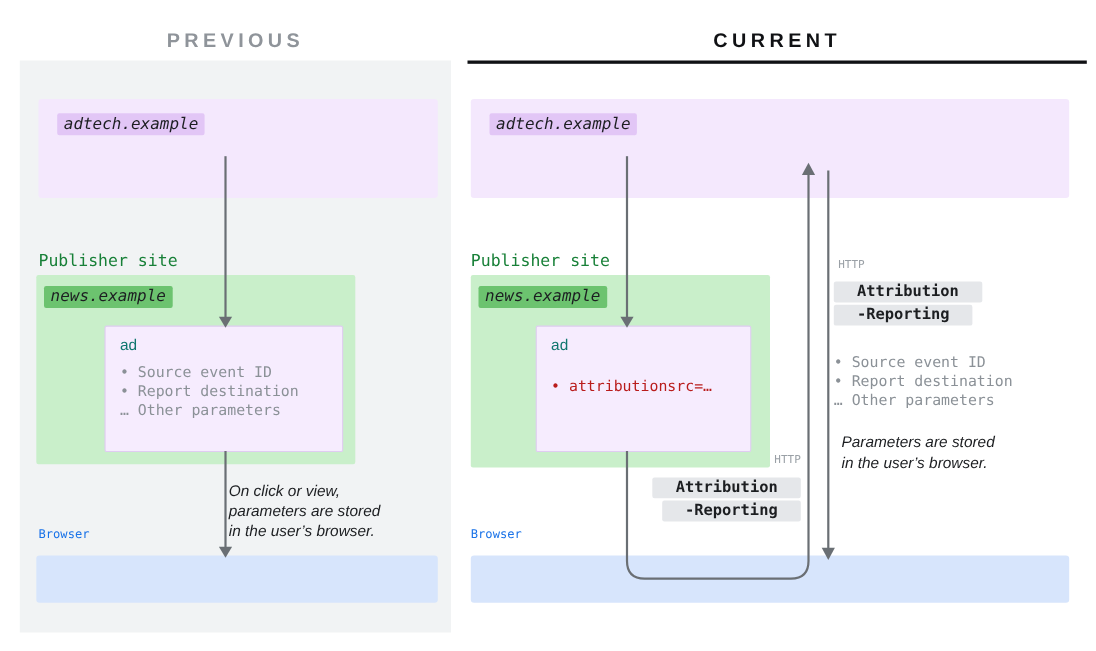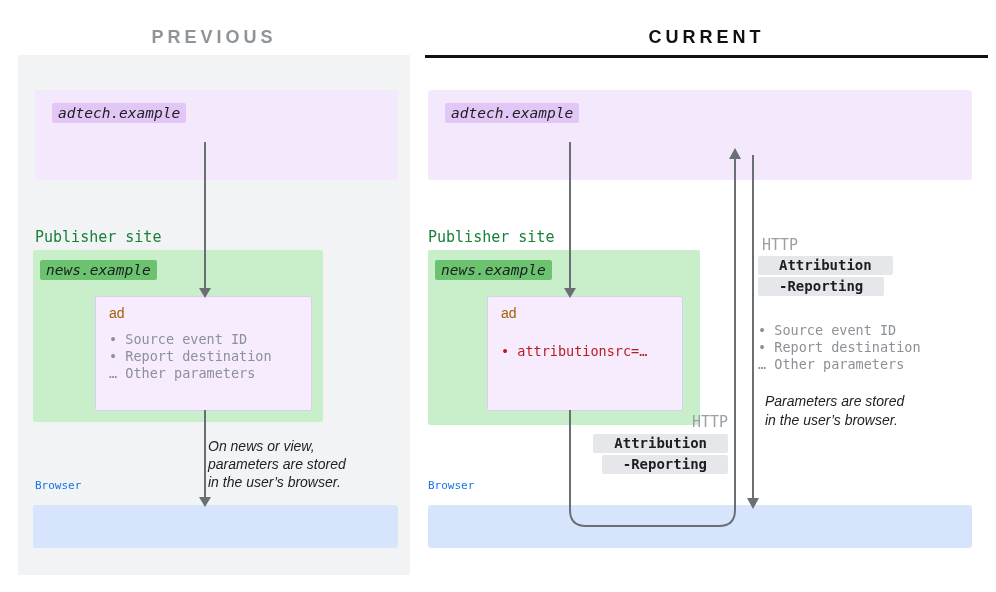--- a/index.html
+++ b/index.html
@@ -19,34 +19,34 @@
   .news-chip{background:var(--news_chip);margin:10px 0 0 7px;}
   .publisher-label{font-size:15px;color:var(--publisher_text);}
   .p-pub{left:35px;top:228px;}
   .c-pub{left:428px;top:228px;}
   .green-box{background:var(--publisher_box);border-radius:2px;}
   .p-green{left:33px;top:250px;width:290px;height:172px;}
   .c-green{left:428px;top:250px;width:272px;height:175px;}
   .ad-box{background:var(--ad_box);border:1px solid var(--ad_box_border);border-radius:2px;}
   .p-ad{left:95px;top:296px;width:215px;height:113px;}
   .c-ad{left:487px;top:296px;width:194px;height:113px;}
-  .ad-title{font-size:14px;color:#a16207;margin:8px 0 0 13px;}
+  .ad-title{font-size:14px;color:#0f766e;margin:8px 0 0 13px;}
   .param-list{font-size:13.5px;line-height:17px;color:var(--muted_text);}
   .p-ad-list{margin:10px 0 0 13px;}
   .c-ad-list{margin:22px 0 0 13px;color:#b91c1c;}
   .caption{font-size:14px;color:#1c1e21;line-height:18px;font-style:italic;}
   .p-caption{left:208px;top:437px;}
   .c-caption{left:765px;top:392px;line-height:19px;}
   .browser-label{font-size:11px;color:var(--browser_text);}
   .p-browser{left:35px;top:479px;}
   .c-browser{left:428px;top:479px;}
   .blue-bar{background:var(--browser_bar);border-radius:3px;}
   .p-bar{left:33px;top:505px;width:365px;height:43px;}
   .c-bar{left:428px;top:505px;width:544px;height:43px;}
-  .http-label{font-size:15px;color:var(--http_text);}
+  .http-label{font-size:10px;color:var(--http_text);}
   .resp-http{left:762px;top:236px;}
   .req-http{left:540px;top:413px;width:188px;text-align:right;}
   .hdr-row{height:21px;}
   .hdr-chip{display:inline-block;background:var(--http_chip);color:#1c1e21;font-weight:bold;font-size:14px;line-height:17px;padding:1px 21px;border-radius:2px;}
   .resp-chips{left:758px;top:256px;}
   .req-chips{left:540px;top:434px;width:188px;text-align:right;}
   .colon{color:var(--http_text);font-weight:bold;font-size:14px;margin-left:6px;}
   .resp-params{left:758px;top:322px;}
   .arrows{left:0;top:0;pointer-events:none;}
   .arrows path{stroke:var(--arrow);stroke-width:2;fill:none;}
@@ -76,21 +76,21 @@
   <div class="abs ad-box p-ad">
     <div class="ad-title">ad</div>
     <div class="mono param-list p-ad-list">
       <div>• Source event ID</div>
       <div>• Report destination</div>
       <div>… Other parameters</div>
     </div>
   </div>
 
   <div class="abs caption p-caption">
-    <div>On news or view,</div>
+    <div>On click or view,</div>
     <div>parameters are stored</div>
     <div>in the user’s browser.</div>
   </div>
 
   <div class="abs mono browser-label p-browser">Browser</div>
   <div class="abs blue-bar p-bar"></div>
 
   <div class="abs adtech-box c-adtech">
     <span class="domain-chip mono adtech-chip">adtech.example</span>
   </div>

